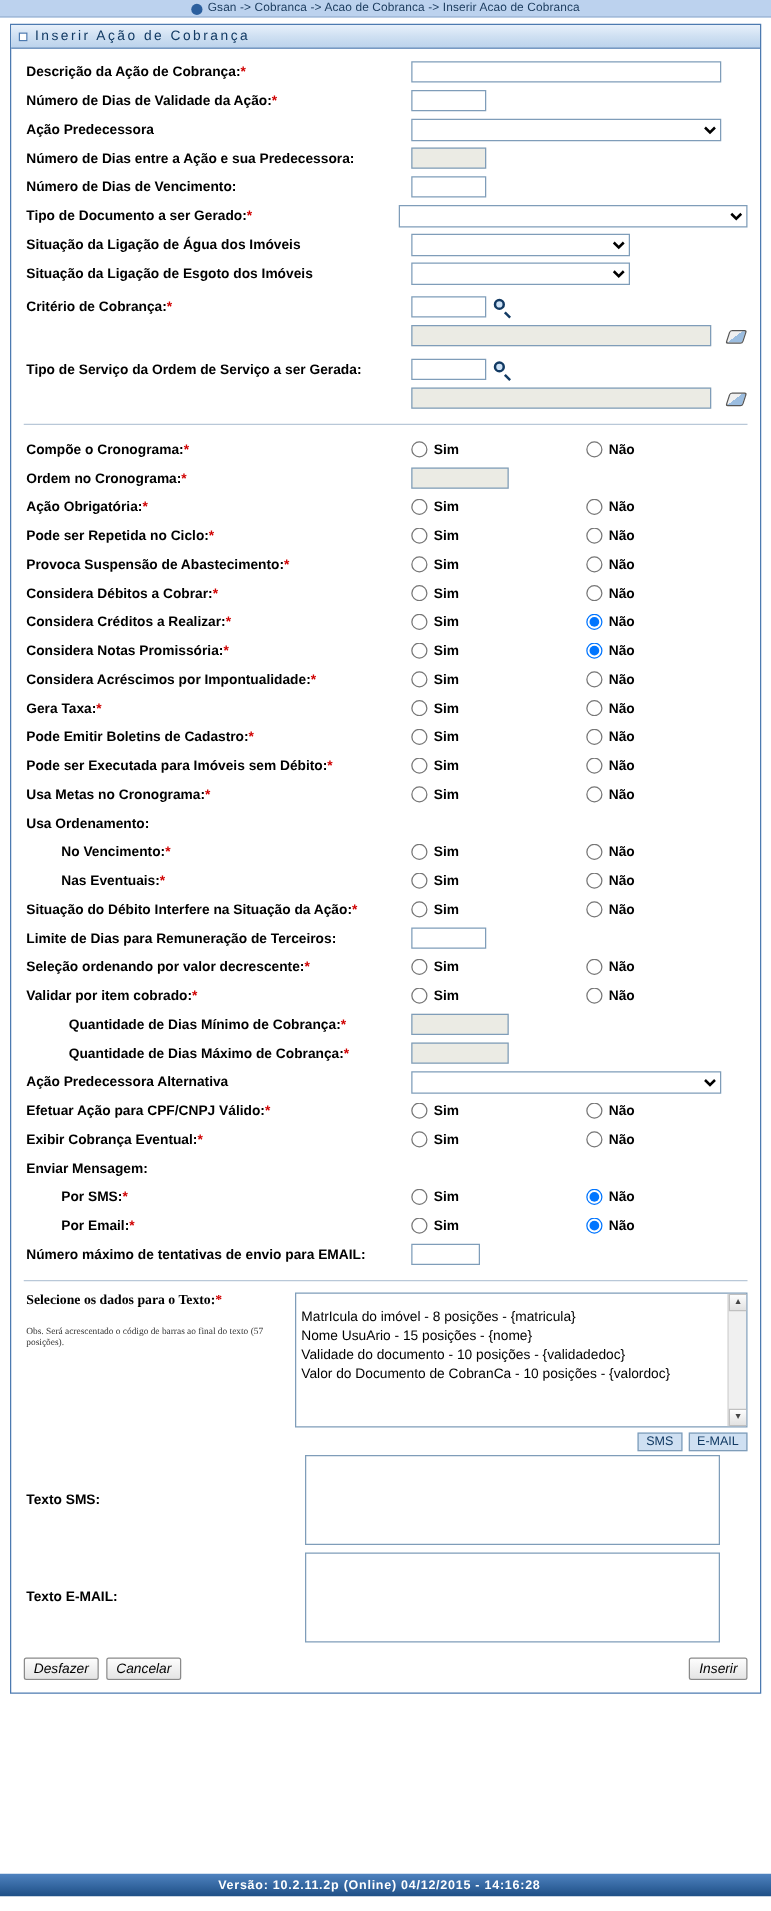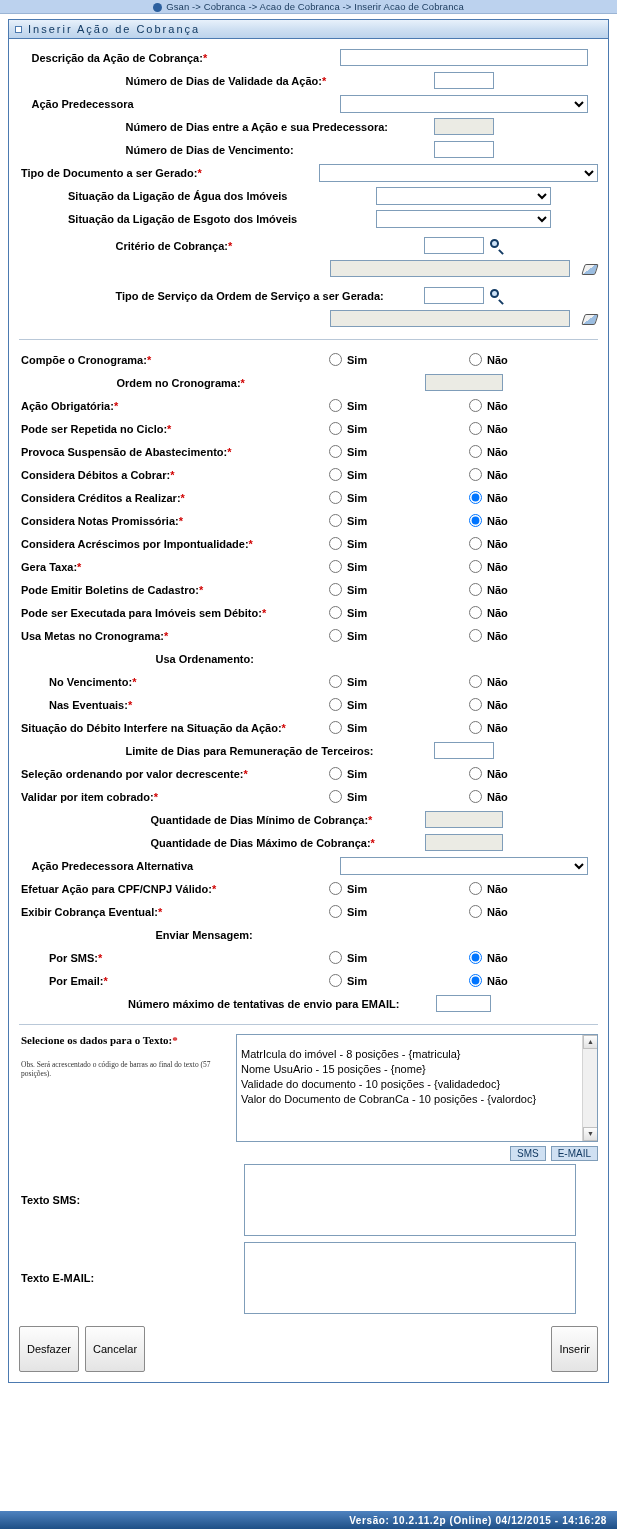--- a/index.html
+++ b/index.html
@@ -70,21 +70,20 @@
     margin: 0 0 10px 2px;
     color: #000;
   }
 
   
   .row {
     display: flex;
     align-items: center;
     min-height: 21px;
     margin-bottom: 2px;
-    justify-content: center;
   }
   .lbl {
     font-size: 11px;
     font-weight: bold;
     color: #000;
     white-space: nowrap;
   }
   .req { color: #d00000; font-weight: bold; }
   .lbl-col { width: 310px; padding-left: 2px; }
   .lbl-col.indent { padding-left: 30px; }
@@ -204,22 +203,23 @@
     margin-top: 14px;
     width: 195px;
   }
 
   .btn {
     font-size: 11px;
     font-family: "Liberation Sans", sans-serif;
     background: linear-gradient(to bottom,#fdfdfd,#e4e4e4);
     border: 1px solid #8a8a8a;
     border-radius: 2px;
-    padding: 16px 7px;
+    padding: 2px 7px;
     cursor: pointer;
+    font-style: italic;
   }
   .tinybtn {
     font-size: 10px;
     font-family: "Liberation Sans", sans-serif;
     background: #cfe0f2;
     border: 1px solid #7f9db9;
     color: #123a63;
     padding: 1px 6px;
     cursor: pointer;
   }
@@ -228,31 +228,31 @@
     background: #fff;
     width: 332px;
     height: 72px;
     font-size: 11px;
     font-family: "Liberation Sans", sans-serif;
     resize: none;
   }
 
   .footer-bar {
     position: absolute;
-    left: 0; bottom: 0;
+    left: 0; bottom: 12px;
     width: 617px;
     height: 18px;
     background: linear-gradient(to bottom,#4f83c0,#1e4f86);
     color: #ffffff;
     font-size: 10px;
     font-weight: bold;
     letter-spacing: 0.6px;
     display: flex;
     align-items: center;
-    justify-content: flex-end;
+    justify-content: center;
     padding-right: 10px;
   }
   .bottom-actions {
     display: flex;
     align-items: center;
     justify-content: space-between;
     margin-top: 12px;
   }
   .bottom-left { display: flex; gap: 6px; }
 </style>

